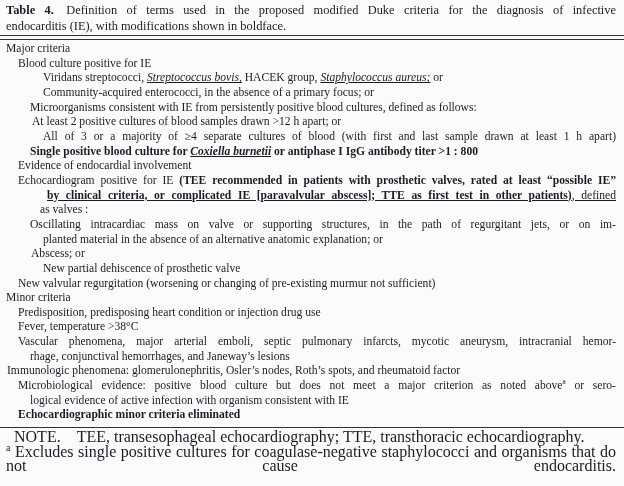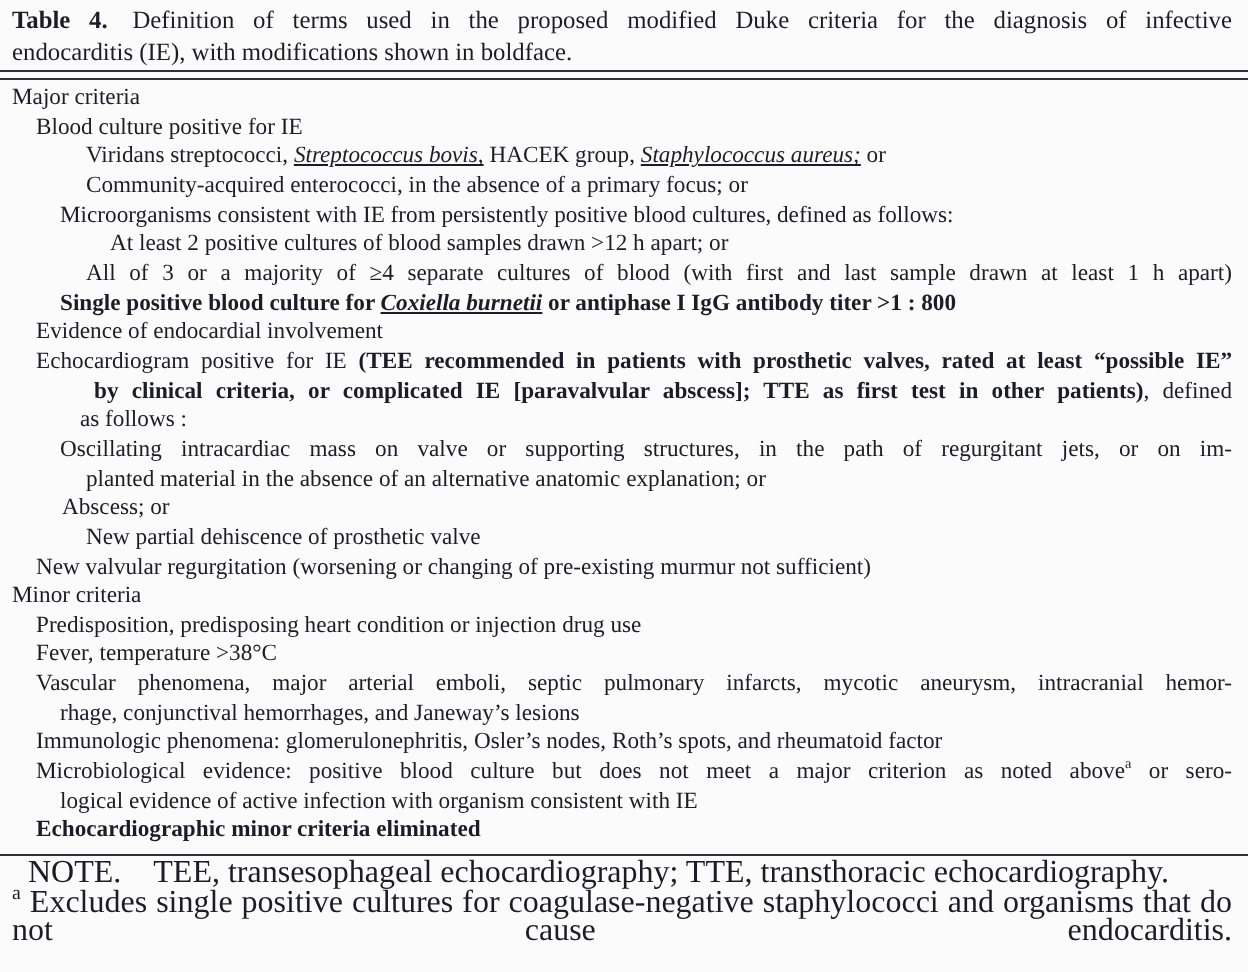--- a/index.html
+++ b/index.html
@@ -29,38 +29,38 @@
       <div class="line caption-line justify" style="padding-left: 6px;"><span class="b">Table 4.</span><span>  Definition of terms used in the proposed modified Duke criteria for the diagnosis of infective</span></div>
       <div class="line caption-line" style="padding-left: 6px;"><span>endocarditis (IE), with modifications shown in boldface.</span></div>
     </div>
   <div class="rule-double"></div>
   <div>
       <div class="line body-line" style="padding-left: 6px;"><span>Major criteria</span></div>
       <div class="line body-line" style="padding-left: 18px;"><span>Blood culture positive for IE</span></div>
       <div class="line body-line" style="padding-left: 43px;"><span>Viridans streptococci, </span><span class="i">Streptococcus bovis,</span><span> HACEK group, </span><span class="i">Staphylococcus aureus;</span><span> or</span></div>
       <div class="line body-line" style="padding-left: 43px;"><span>Community-acquired enterococci, in the absence of a primary focus; or</span></div>
       <div class="line body-line" style="padding-left: 30px;"><span>Microorganisms consistent with IE from persistently positive blood cultures, defined as follows:</span></div>
-      <div class="line body-line" style="padding-left: 55px;"><span>At least 2 positive cultures of blood samples drawn &gt;12 h apart; or</span></div>
+      <div class="line body-line" style="padding-left: 32px;"><span>At least 2 positive cultures of blood samples drawn &gt;12 h apart; or</span></div>
       <div class="line body-line justify" style="padding-left: 43px;"><span>All of 3 or a majority of ≥4 separate cultures of blood (with first and last sample drawn at least 1 h apart)</span></div>
       <div class="line body-line" style="padding-left: 30px;"><span class="b">Single positive blood culture for </span><span class="b i">Coxiella burnetii</span><span class="b"> or antiphase I IgG antibody titer &gt;1 : 800</span></div>
       <div class="line body-line" style="padding-left: 18px;"><span>Evidence of endocardial involvement</span></div>
       <div class="line body-line justify" style="padding-left: 18px;"><span>Echocardiogram positive for IE </span><span class="b">(TEE recommended in patients with prosthetic valves, rated at least “possible IE”</span></div>
-      <div class="line body-line justify" style="padding-left: 47px;"><span class="b">by clinical criteria, or complicated IE [paravalvular abscess]; TTE as first test in other patients)</span><span>, defined</span></div>
-      <div class="line body-line" style="padding-left: 40px;"><span>as follows :</span></div>
+      <div class="line body-line justify" style="padding-left: 47px; text-decoration: underline;"><span class="b">by clinical criteria, or complicated IE [paravalvular abscess]; TTE as first test in other patients)</span><span>, defined</span></div>
+      <div class="line body-line" style="padding-left: 40px;"><span>as valves :</span></div>
       <div class="line body-line justify" style="padding-left: 30px;"><span>Oscillating intracardiac mass on valve or supporting structures, in the path of regurgitant jets, or on im-</span></div>
       <div class="line body-line" style="padding-left: 43px;"><span>planted material in the absence of an alternative anatomic explanation; or</span></div>
       <div class="line body-line" style="padding-left: 31px;"><span>Abscess; or</span></div>
       <div class="line body-line" style="padding-left: 43px;"><span>New partial dehiscence of prosthetic valve</span></div>
       <div class="line body-line" style="padding-left: 18px;"><span>New valvular regurgitation (worsening or changing of pre-existing murmur not sufficient)</span></div>
       <div class="line body-line" style="padding-left: 6px;"><span>Minor criteria</span></div>
       <div class="line body-line" style="padding-left: 18px;"><span>Predisposition, predisposing heart condition or injection drug use</span></div>
       <div class="line body-line" style="padding-left: 18px;"><span>Fever, temperature &gt;38°C</span></div>
       <div class="line body-line justify" style="padding-left: 18px;"><span>Vascular phenomena, major arterial emboli, septic pulmonary infarcts, mycotic aneurysm, intracranial hemor-</span></div>
       <div class="line body-line" style="padding-left: 30px;"><span>rhage, conjunctival hemorrhages, and Janeway’s lesions</span></div>
-      <div class="line body-line" style="padding-left: 18px;"><span>Immunologic phenomena: glomerulonephritis, Osler’s nodes, Roth’s spots, and rheumatoid factor</span></div>
+      <div class="line body-line" style="padding-left: 7px;"><span>Immunologic phenomena: glomerulonephritis, Osler’s nodes, Roth’s spots, and rheumatoid factor</span></div>
       <div class="line body-line justify" style="padding-left: 18px;"><span>Microbiological evidence: positive blood culture but does not meet a major criterion as noted above</span><sup>a</sup><span> or sero-</span></div>
       <div class="line body-line" style="padding-left: 30px;"><span>logical evidence of active infection with organism consistent with IE</span></div>
       <div class="line body-line" style="padding-left: 18px;"><span class="b">Echocardiographic minor criteria eliminated</span></div>
     </div>
   <div class="rule-single"></div>
   <div>
       <div class="line note-line" style="padding-left: 14px;"><span>NOTE.  TEE, transesophageal echocardiography; TTE, transthoracic echocardiography.</span></div>
       <div class="line note-line justify" style="padding-left: 6px;"><sup>a</sup><span> Excludes single positive cultures for coagulase-negative staphylococci and organisms that do not cause endocarditis.</span></div>
     </div>
 </div>

